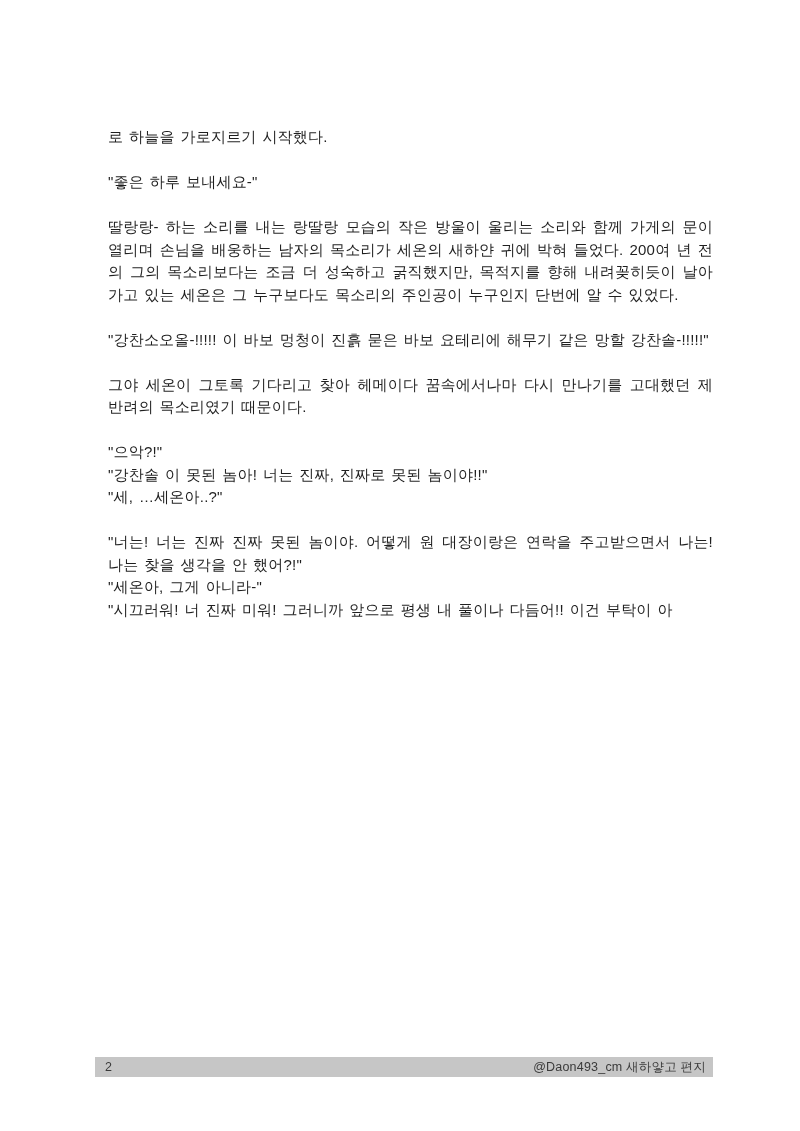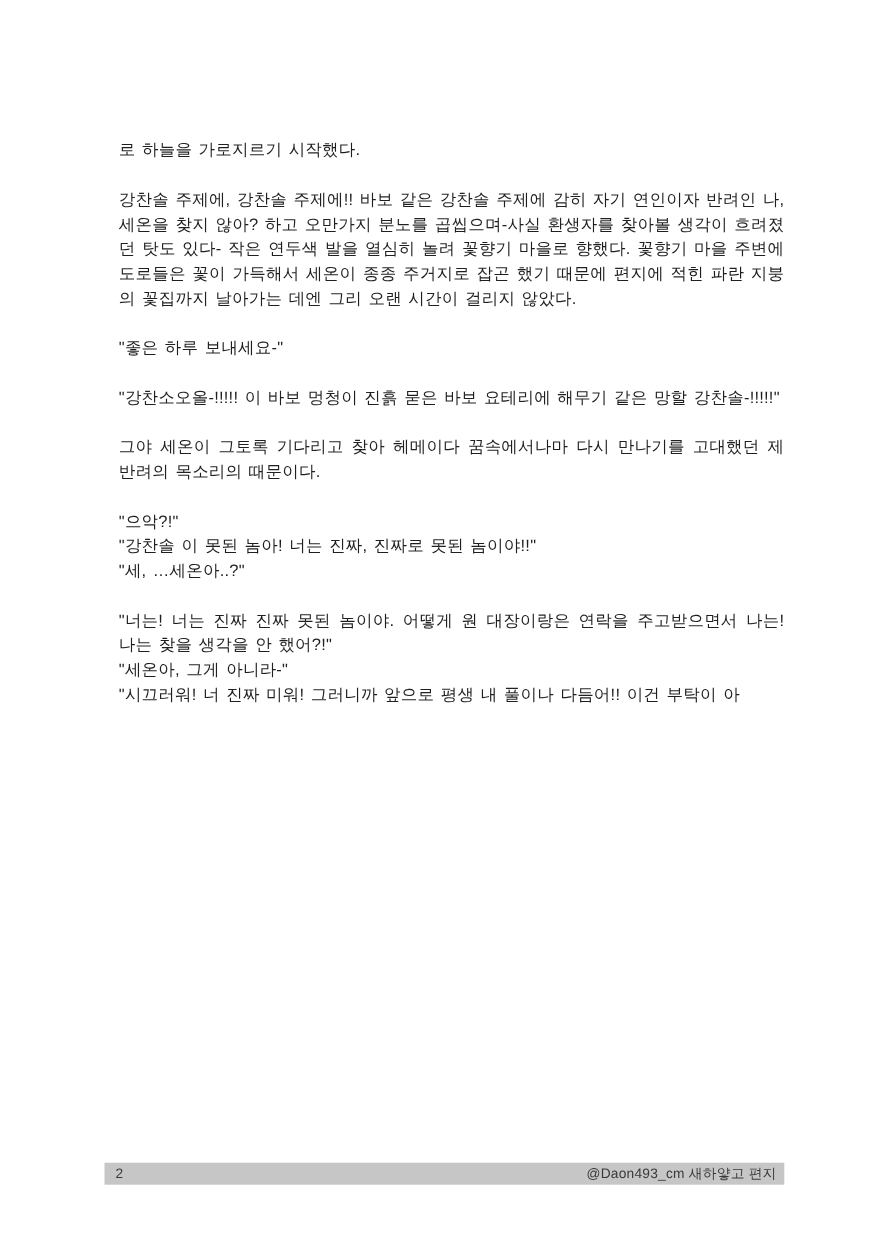--- a/index.html
+++ b/index.html
@@ -63,35 +63,35 @@
 <body>
 
 <div class="page">
 
   <div class="text-body">
 
     <div class="para">
       <span class="line">로 하늘을 가로지르기 시작했다.</span>
     </div>
 
-    <div class="para">
-      <span class="line">강찬솔 주제에, 강찬솔 주제에!! 바보 같은 강찬솔 주제에 감히 자기 연인이자 반려인 나, 세온을 찾지 않아? 하고 오만가지 분노를 곱씹으며-사실 환생자를 찾아볼 생각이 흐려졌던 탓도 있다- 작은 연두색 발을 열심히 놀려 꽃향기 마을로 향했다. 꽃향기 마을 주변에 도로들은 꽃이 가득해서 세온이 종종 주거지로 잡곤 했기 때문에 편지에 적힌 파란 지붕의 꽃집까지 날아가는 데엔 그리 오랜 시간이 걸리지 않았다.</span>
-    </div>
 
     <div class="para">
       <span class="line">"좋은 하루 보내세요-"</span>
     </div>
 
+    <div class="para">
+      <span class="line">딸랑랑- 하는 소리를 내는 랑딸랑 모습의 작은 방울이 울리는 소리와 함께 가게의 문이 열리며 손님을 배웅하는 남자의 목소리가 세온의 새하얀 귀에 박혀 들었다. 200여 년 전의 그의 목소리보다는 조금 더 성숙하고 굵직했지만, 목적지를 향해 내려꽂히듯이 날아가고 있는 세온은 그 누구보다도 목소리의 주인공이 누구인지 단번에 알 수 있었다.</span>
+    </div>
 
     <div class="para">
       <span class="line">"강찬소오올-!!!!! 이 바보 멍청이 진흙 묻은 바보 요테리에 해무기 같은 망할 강찬솔-!!!!!"</span>
     </div>
 
     <div class="para">
-      <span class="line">그야 세온이 그토록 기다리고 찾아 헤메이다 꿈속에서나마 다시 만나기를 고대했던 제 반려의 목소리의 때문이다.</span>
+      <span class="line">그야 세온이 그토록 기다리고 찾아 헤메이다 꿈속에서나마 다시 만나기를 고대했던 제 반려의 목소리였기 때문이다.</span>
     </div>
 
     <div class="para">
       <span class="line">"으악?!"</span>
       <span class="line">"강찬솔 이 못된 놈아! 너는 진짜, 진짜로 못된 놈이야!!"</span>
       <span class="line">"세, …세온아..?"</span>
     </div>
 
 
     <div class="para">

